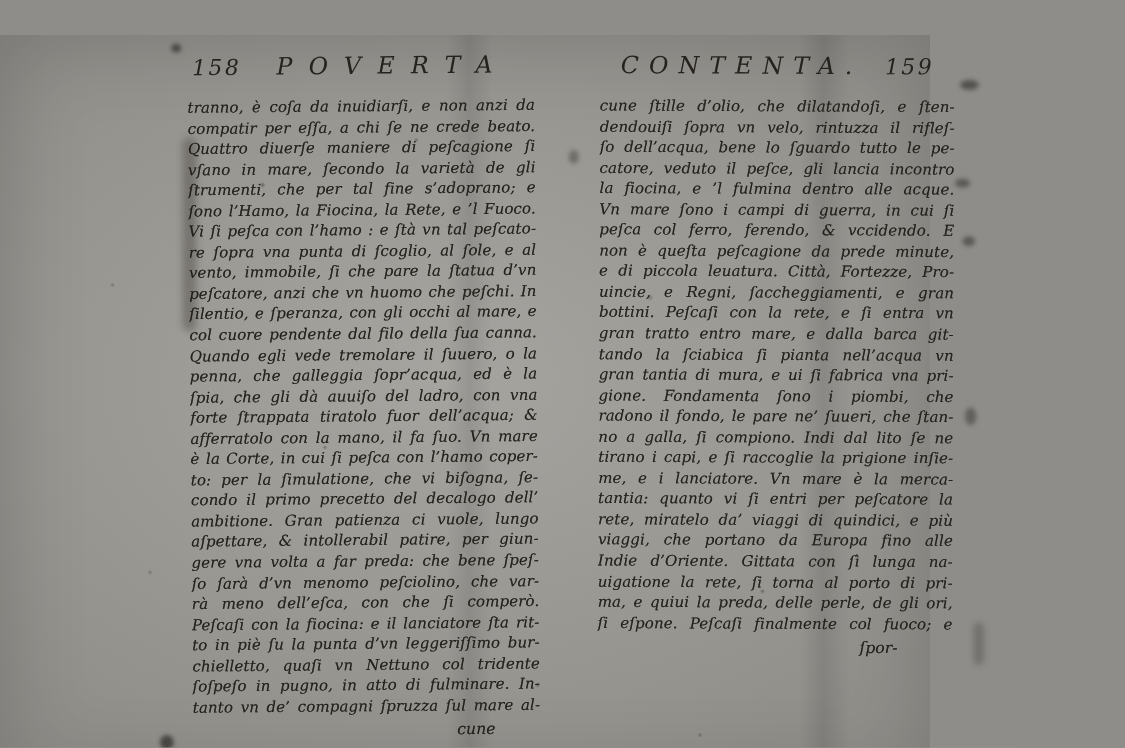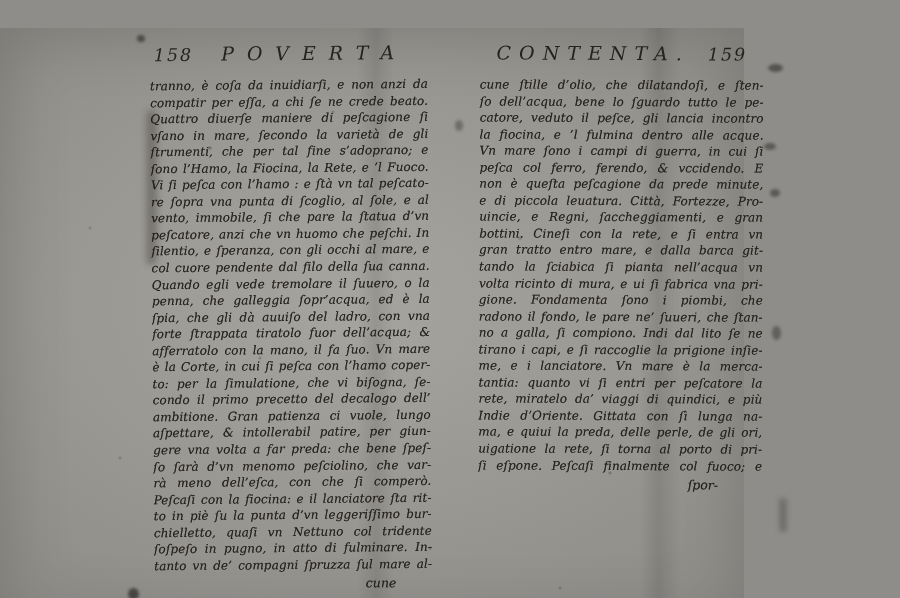--- a/index.html
+++ b/index.html
@@ -138,42 +138,44 @@
     <div class="catchword cw-left">cune</div>
   </div>
 
   <div class="page page-right">
     <div class="running-head rh-right">
       <span class="running-title rt-right">CONTENTA.</span>
       <span class="pagenum">159</span>
     </div>
     <div class="body">
         <div class="line">cune ſtille d’olio, che dilatandoſi, e ſten-</div>
+        <div class="line">dendouiſi ſopra vn velo, rintuzza il rifleſ-</div>
         <div class="line">ſo dell’acqua, bene lo ſguardo tutto le pe-</div>
         <div class="line">catore, veduto il peſce, gli lancia incontro</div>
         <div class="line">la fiocina, e ’l fulmina dentro alle acque.</div>
         <div class="line">Vn mare ſono i campi di guerra, in cui ſi</div>
         <div class="line">peſca col ferro, ferendo, &amp; vccidendo. E</div>
         <div class="line">non è queſta peſcagione da prede minute,</div>
         <div class="line">e di piccola leuatura. Città, Fortezze, Pro-</div>
         <div class="line">uincie, e Regni, ſaccheggiamenti, e gran</div>
-        <div class="line">bottini. Cineſi con la rete, e ſi entra vn</div>
+        <div class="line">bottini. Peſcaſi con la rete, e ſi entra vn</div>
         <div class="line">gran tratto entro mare, e dalla barca git-</div>
         <div class="line">tando la ſciabica ſi pianta nell’acqua vn</div>
-        <div class="line">volta ricinto di mura, e ui ſi fabrica vna pri-</div>
+        <div class="line">gran tantia di mura, e ui ſi fabrica vna pri-</div>
         <div class="line">gione. Fondamenta ſono i piombi, che</div>
         <div class="line">radono il fondo, le pare ne’ ſuueri, che ſtan-</div>
         <div class="line">no a galla, ſi compiono. Indi dal lito ſe ne</div>
         <div class="line">tirano i capi, e ſi raccoglie la prigione inſie-</div>
         <div class="line">me, e i lanciatore. Vn mare è la merca-</div>
         <div class="line">tantia: quanto vi ſi entri per peſcatore la</div>
         <div class="line">rete, miratelo da’ viaggi di quindici, e più</div>
+        <div class="line">viaggi, che portano da Europa fino alle</div>
         <div class="line">Indie d’Oriente. Gittata con ſì lunga na-</div>
+        <div class="line">uigatione la rete, ſi torna al porto di pri-</div>
         <div class="line">ma, e quiui la preda, delle perle, de gli ori,</div>
-        <div class="line">uigatione la rete, ſi torna al porto di pri-</div>
         <div class="line">ſi eſpone. Peſcaſi finalmente col fuoco; e</div>
       </div>
     <div class="catchword cw-right">ſpor-</div>
   </div>
 
   <div class="stain" style="left:146px; top:82px; width:11px; height:155px; background:rgba(25,22,18,0.28); filter:blur(3px); border-radius:6px;"></div>
   <div class="stain" style="left:128px; top:560px; width:11px; height:12px; background:rgba(15,13,11,0.55);"></div>
   <div class="stain" style="left:137px; top:7px; width:8px; height:7px; background:rgba(15,13,11,0.5);"></div>
   <div class="stain" style="left:768px; top:36px; width:15px; height:8px; background:rgba(15,13,11,0.45);"></div>
   <div class="stain" style="left:764px; top:115px; width:12px; height:7px; background:rgba(15,13,11,0.40);"></div>

